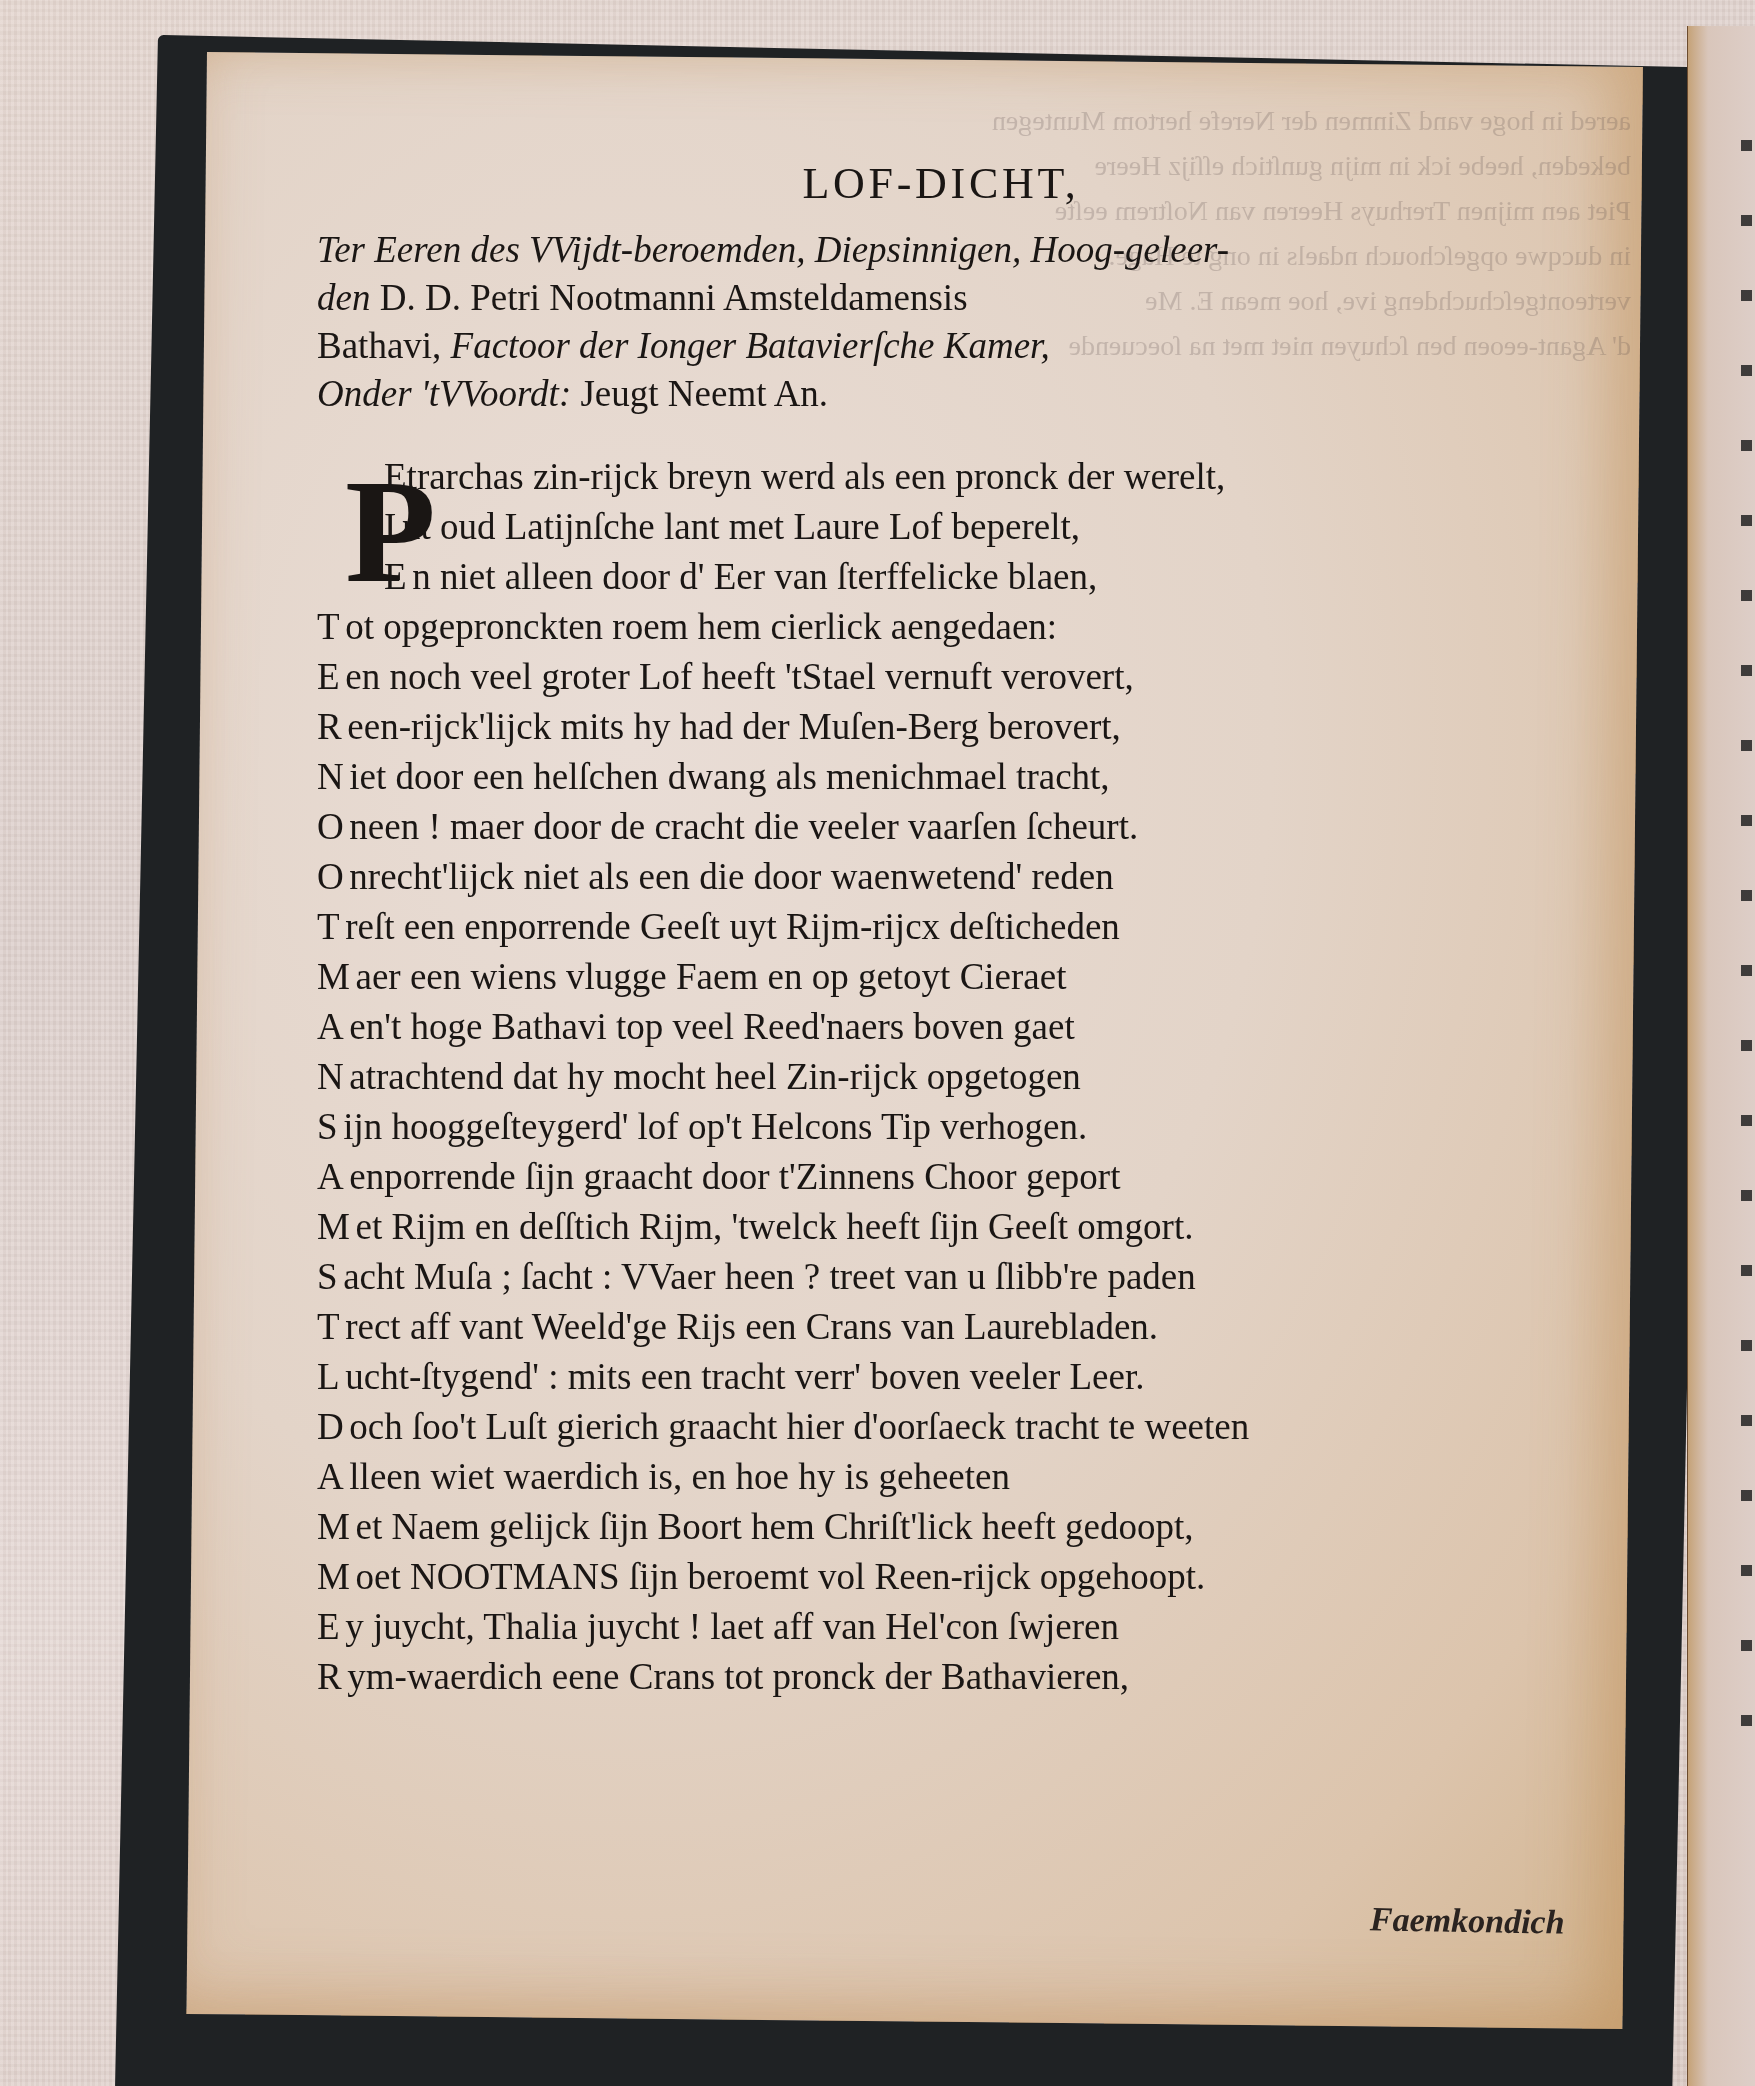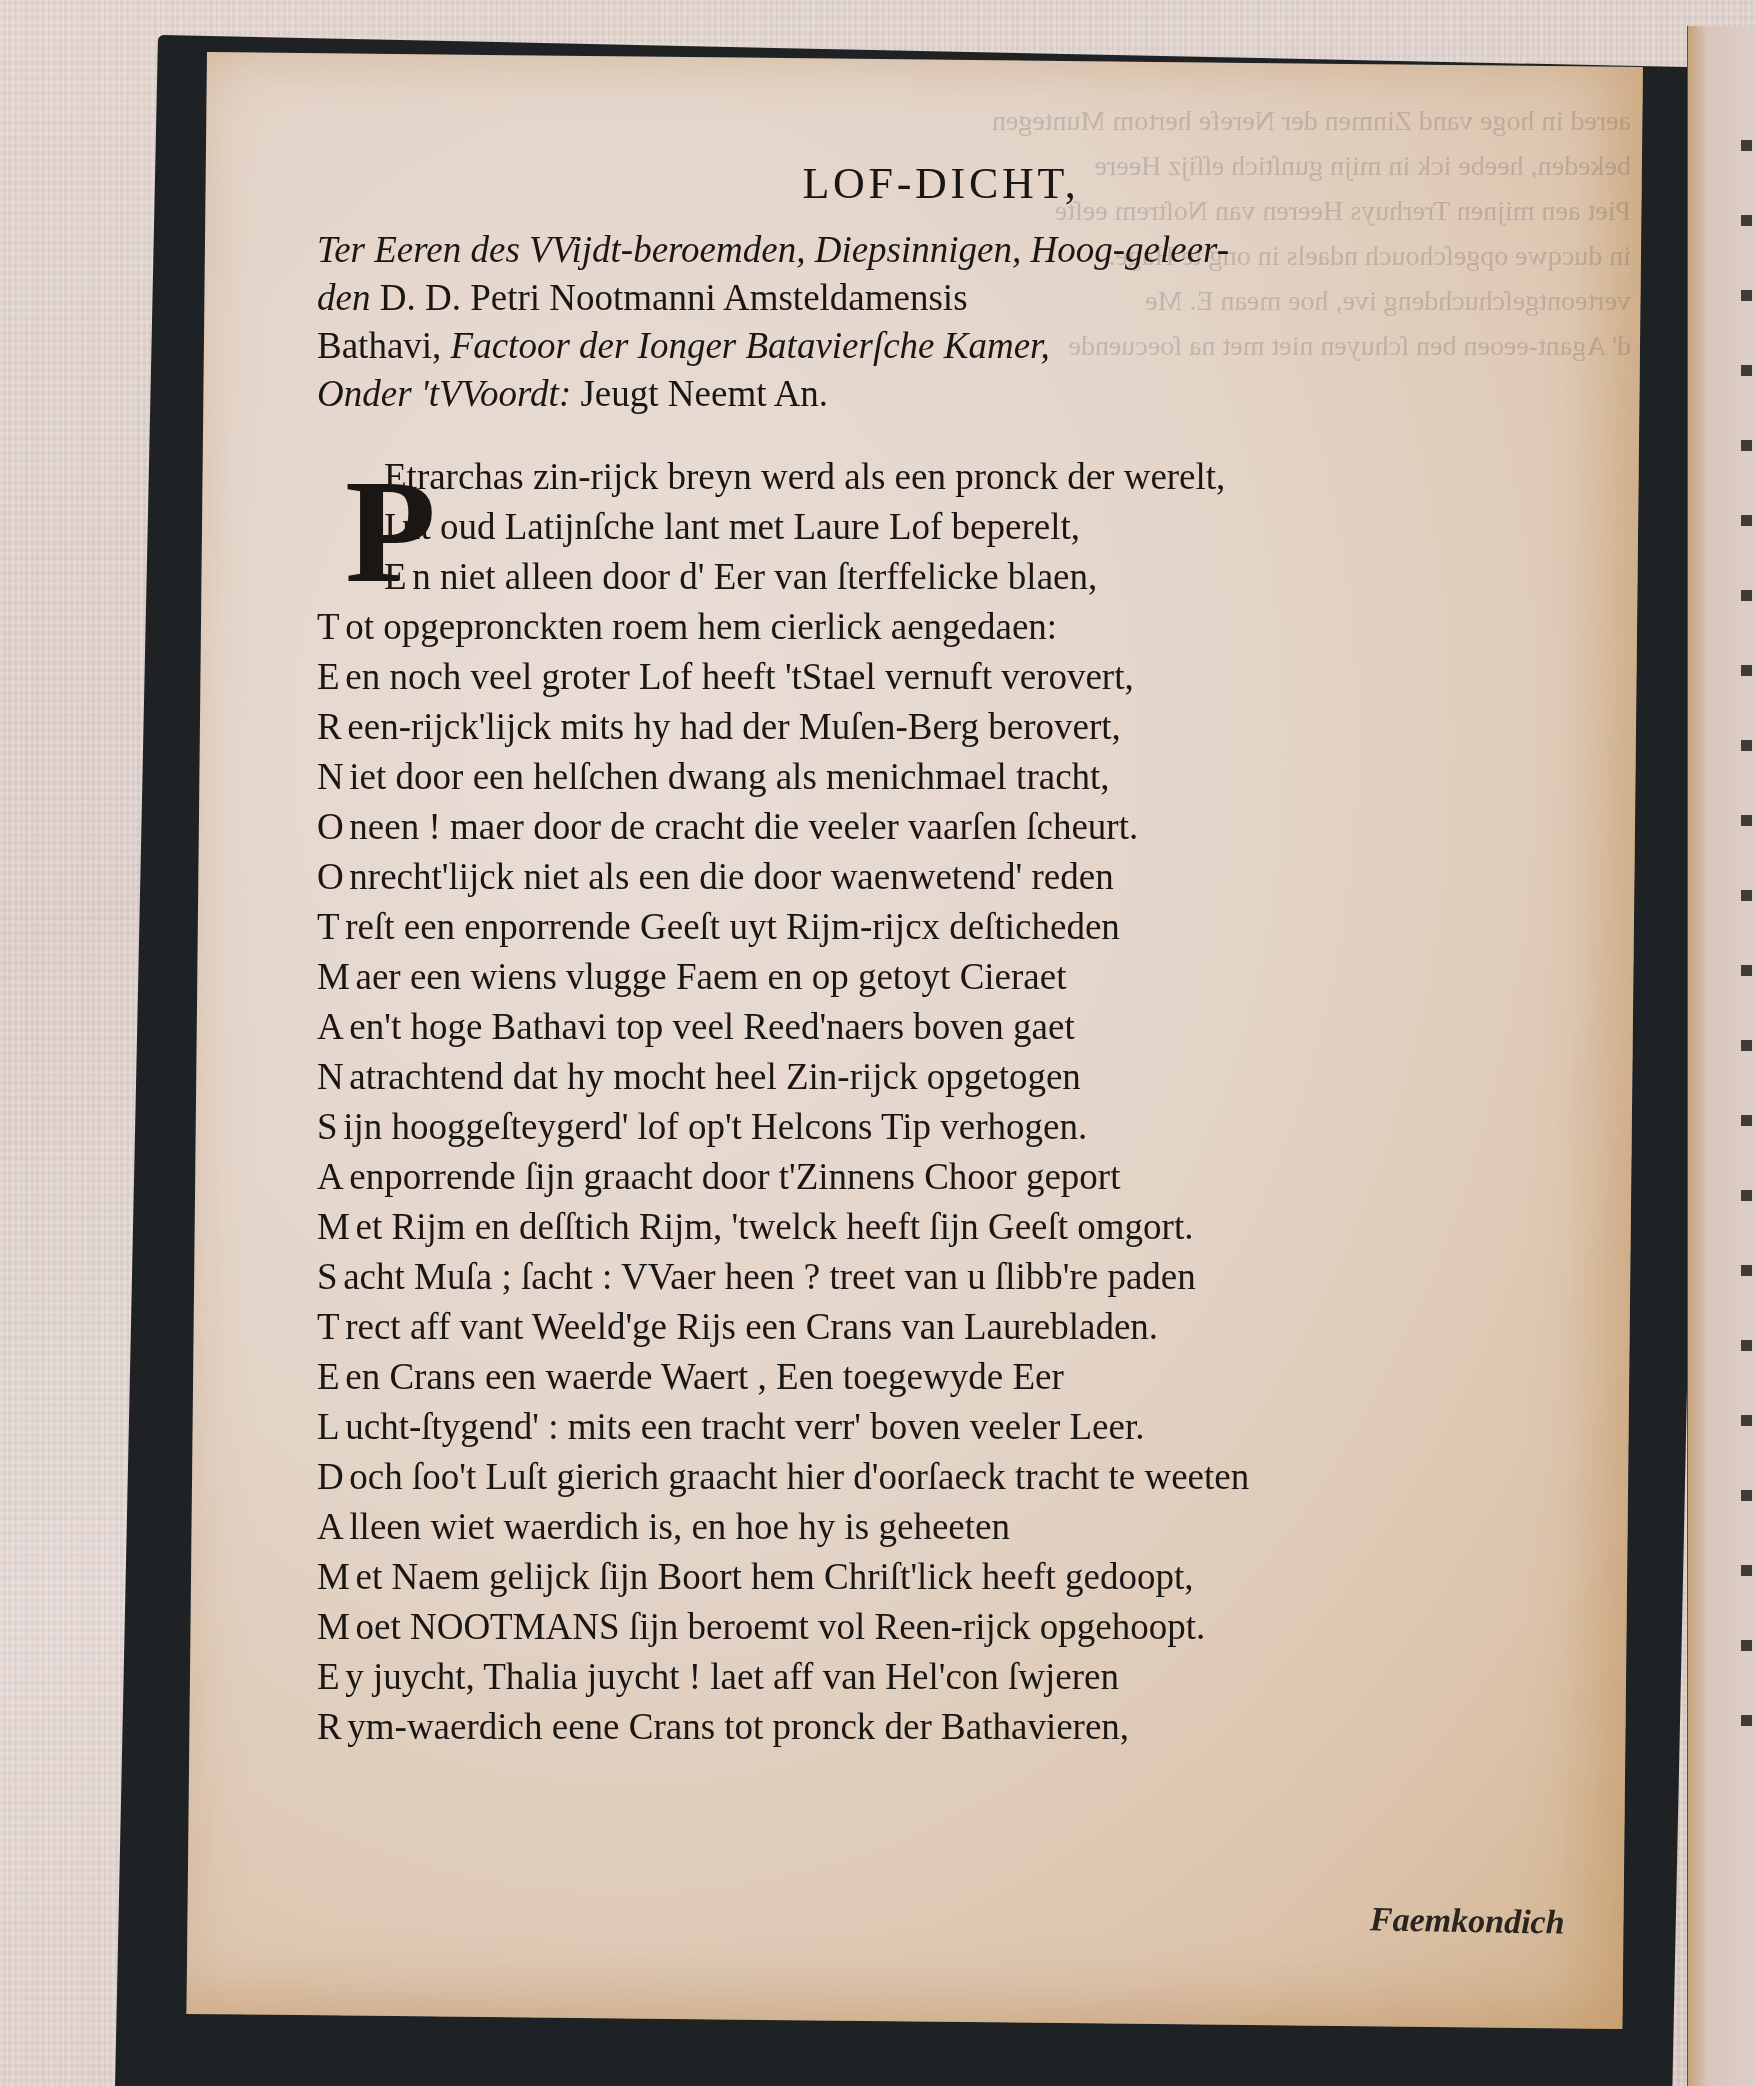--- a/index.html
+++ b/index.html
@@ -191,21 +191,20 @@
         <span class="verse"><span class="initial">O</span><span>nrecht'lijck niet als een die door waenwetend' reden</span></span>
         <span class="verse"><span class="initial">T</span><span>reſt een enporrende Geeſt uyt Rijm-rijcx deſticheden</span></span>
         <span class="verse"><span class="initial">M</span><span>aer een wiens vlugge Faem en op getoyt Cieraet</span></span>
         <span class="verse"><span class="initial">A</span><span>en't hoge Bathavi top veel Reed'naers boven gaet</span></span>
         <span class="verse"><span class="initial">N</span><span>atrachtend dat hy mocht heel Zin-rijck opgetogen</span></span>
         <span class="verse"><span class="initial">S</span><span>ijn hooggeſteygerd' lof op't Helcons Tip verhogen.</span></span>
         <span class="verse"><span class="initial">A</span><span>enporrende ſijn graacht door t'Zinnens Choor geport</span></span>
         <span class="verse"><span class="initial">M</span><span>et Rijm en deſſtich Rijm, 'twelck heeft ſijn Geeſt omgort.</span></span>
         <span class="verse"><span class="initial">S</span><span>acht Muſa ; ſacht : VVaer heen ? treet van u ſlibb're paden</span></span>
         <span class="verse"><span class="initial">T</span><span>rect aff vant Weeld'ge Rijs een Crans van Laurebladen.</span></span>
-        <span class="verse"><span class="initial">E</span><span>en Crans een waerde Waert , Een toegewyde Eer</span></span>
         <span class="verse"><span class="initial">L</span><span>ucht-ſtygend' : mits een tracht verr' boven veeler Leer.</span></span>
         <span class="verse"><span class="initial">D</span><span>och ſoo't Luſt gierich graacht hier d'oorſaeck tracht te weeten</span></span>
         <span class="verse"><span class="initial">A</span><span>lleen wiet waerdich is, en hoe hy is geheeten</span></span>
         <span class="verse"><span class="initial">M</span><span>et Naem gelijck ſijn Boort hem Chriſt'lick heeft gedoopt,</span></span>
         <span class="verse"><span class="initial">M</span><span>oet NOOTMANS ſijn beroemt vol Reen-rijck opgehoopt.</span></span>
         <span class="verse"><span class="initial">E</span><span>y juycht, Thalia juycht ! laet aff van Hel'con ſwjeren</span></span>
         <span class="verse"><span class="initial">R</span><span>ym-waerdich eene Crans tot pronck der Bathavieren,</span></span>
       </div>
   </div>
 </div>

